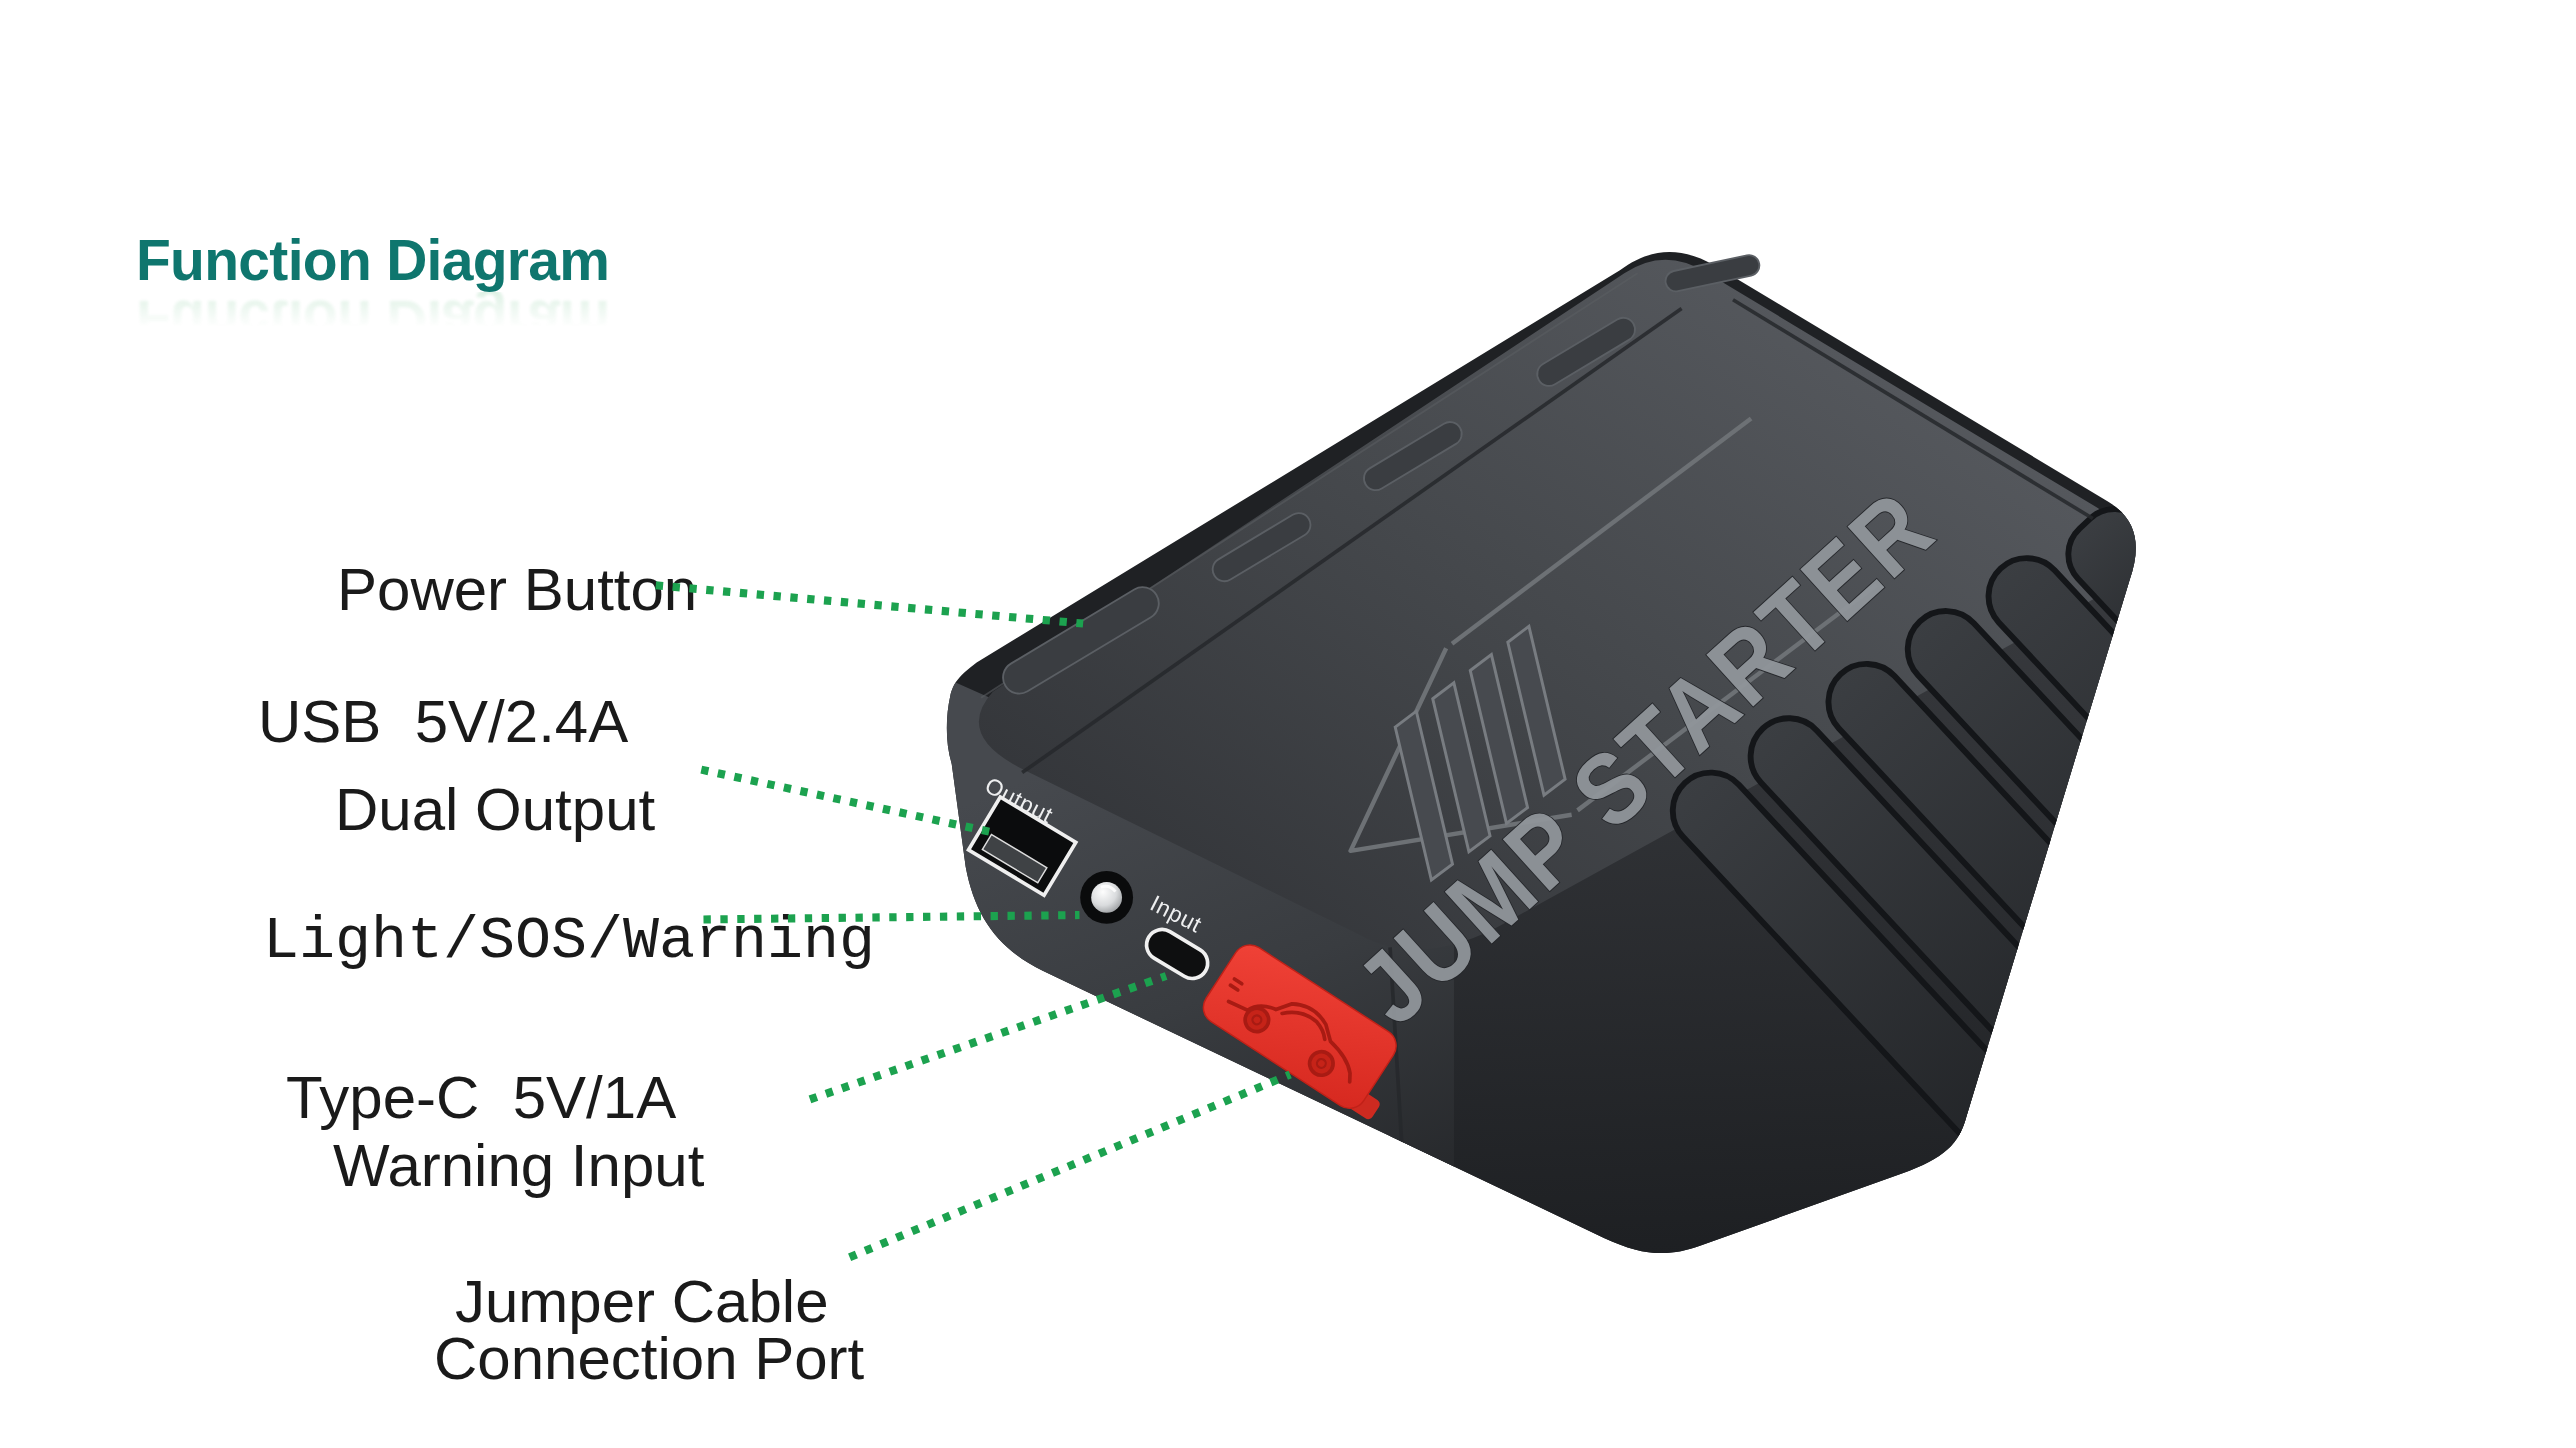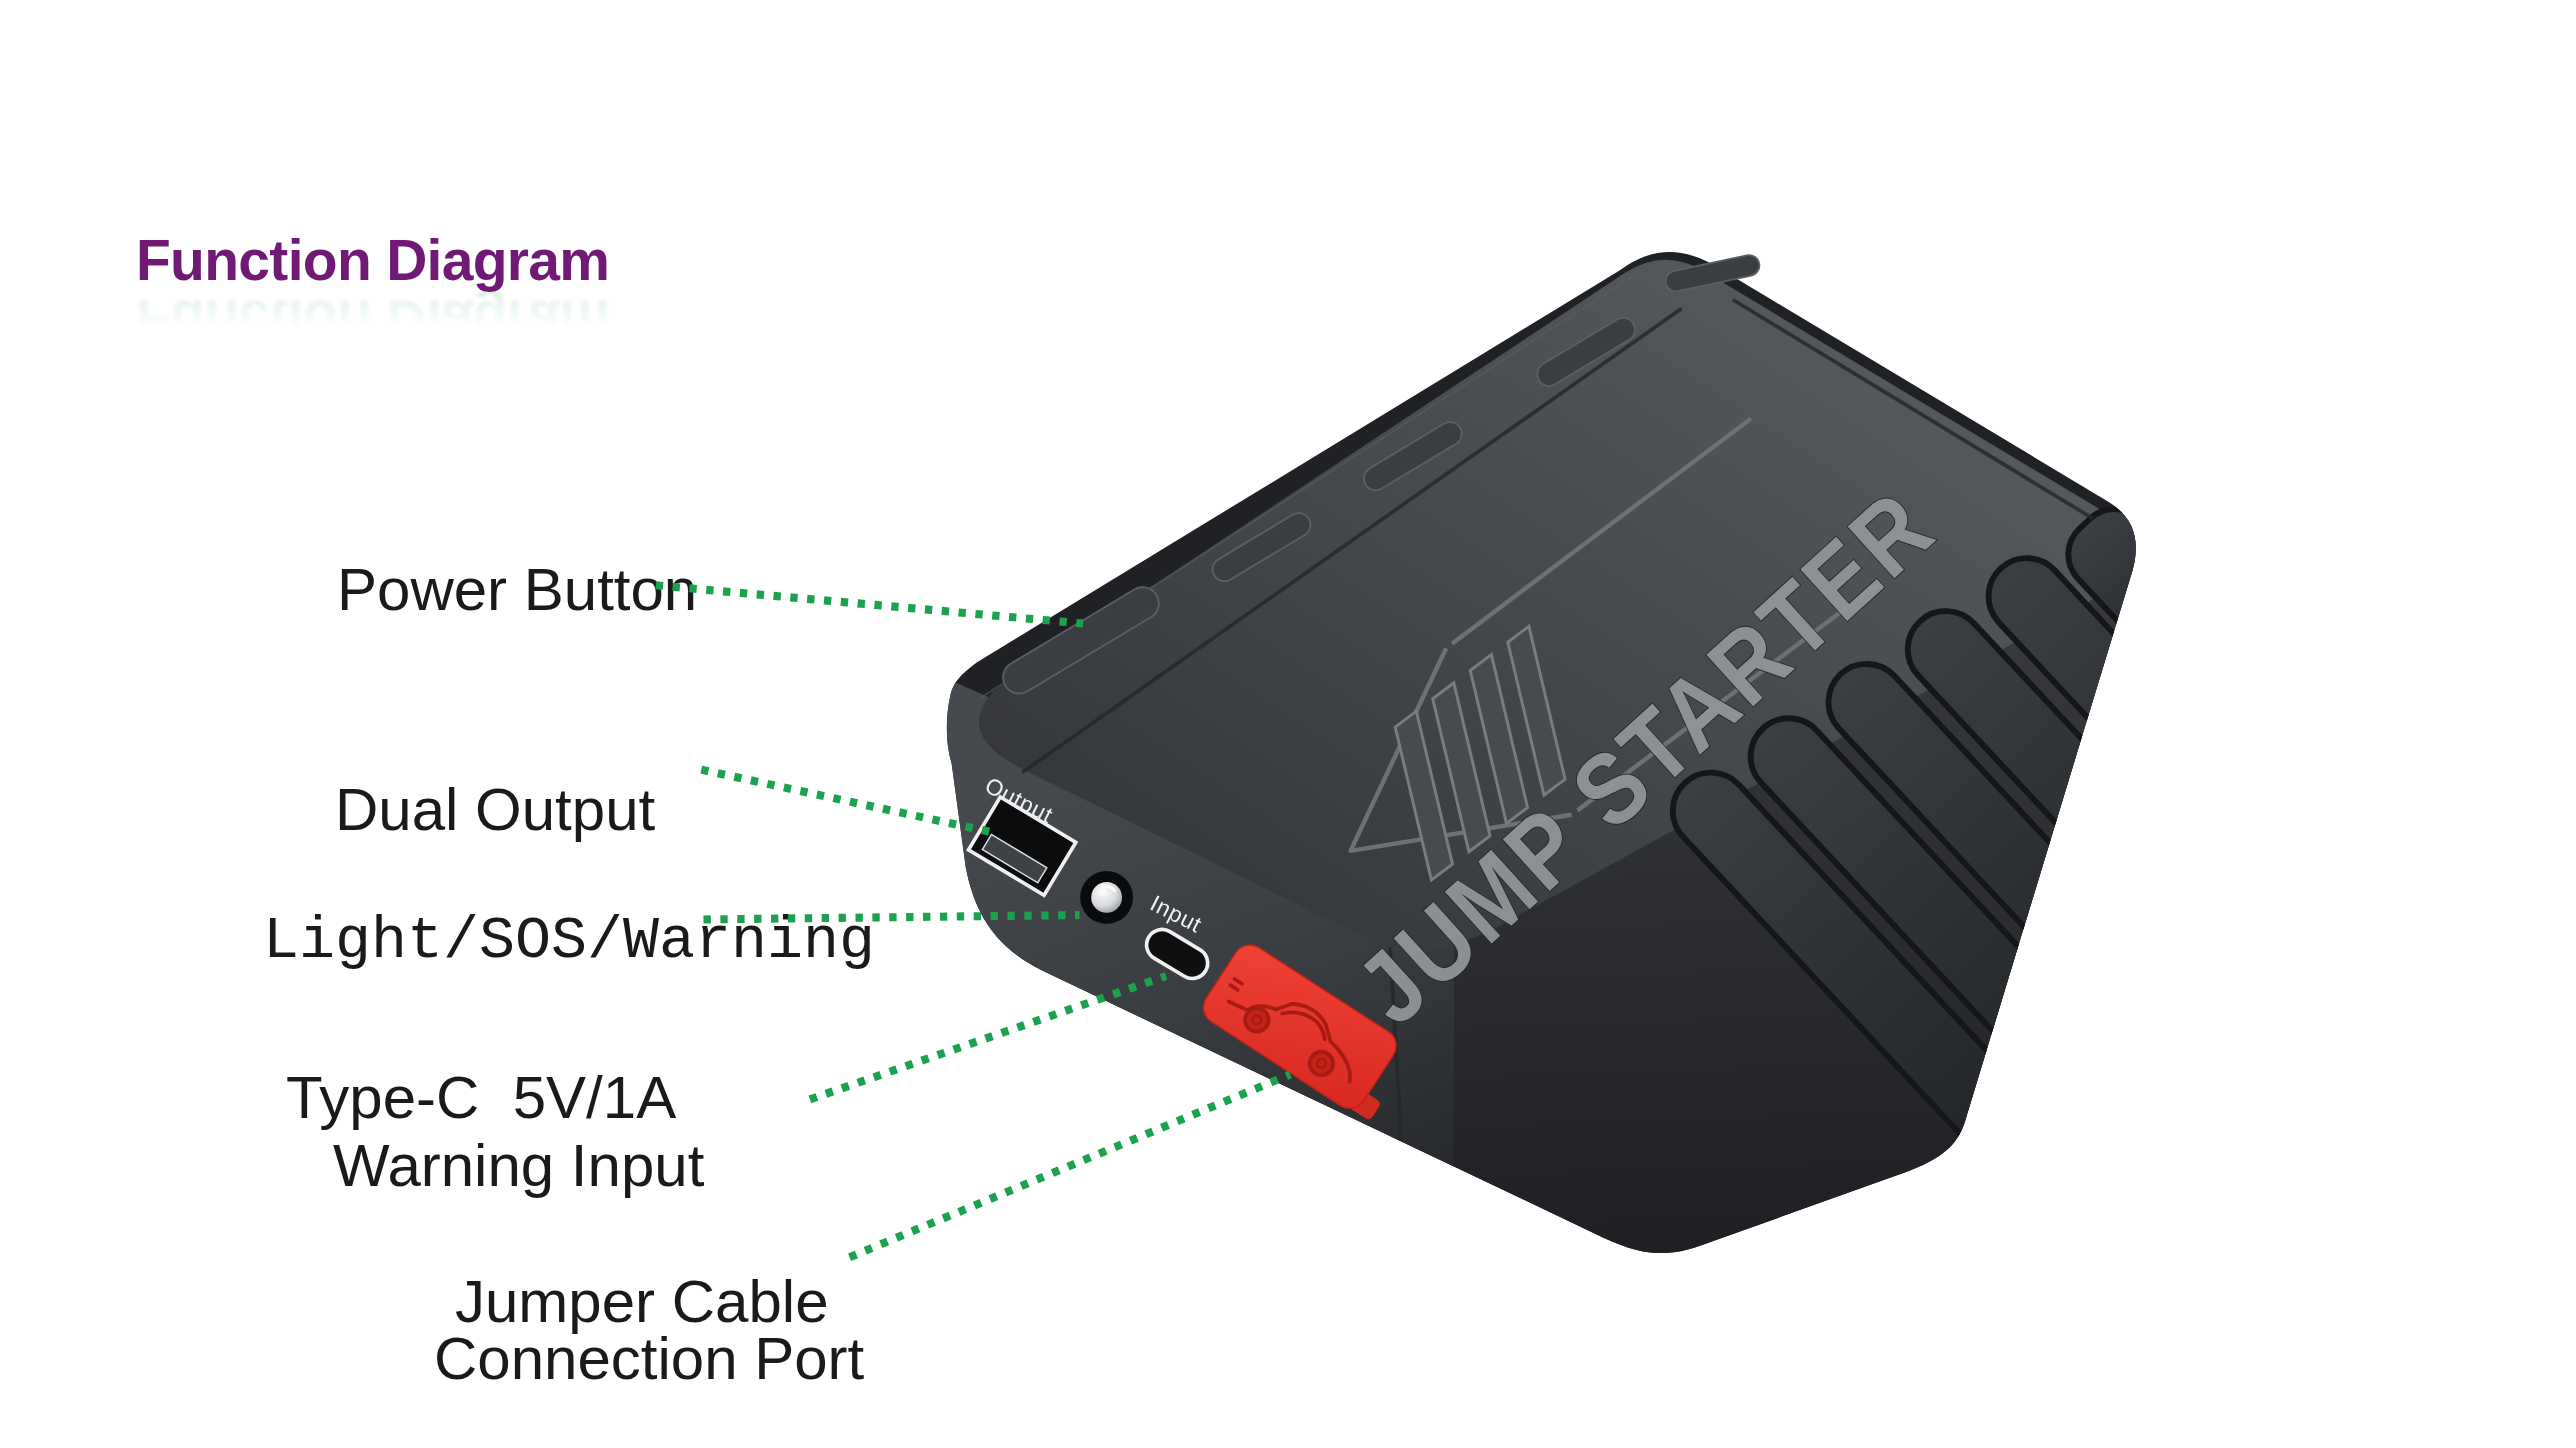--- a/index.html
+++ b/index.html
@@ -5,21 +5,21 @@
   html,body{margin:0;padding:0;}
   body{
     width:2576px;height:1449px;background:#ffffff;position:relative;overflow:hidden;
     font-family:"Liberation Sans", sans-serif;
   }
   .stage{position:absolute;inset:0;}
   
   .title{
     position:absolute;left:136px;top:232px;
     font-size:57px;font-weight:700;letter-spacing:-0.7px;
-    color:#701a75;white-space:pre;line-height:1;
+    color:#0f766e;white-space:pre;line-height:1;
   }
   .title-reflection{
     position:absolute;left:136px;top:292px;
     font-size:57px;font-weight:700;letter-spacing:-0.7px;
     color:#22A14D;white-space:pre;line-height:1;
     transform:scaleY(-1);opacity:0.17;filter:blur(1.5px);
     -webkit-mask-image:linear-gradient(to top, rgba(0,0,0,.85) 0%, rgba(0,0,0,0) 62%);
             mask-image:linear-gradient(to top, rgba(0,0,0,.85) 0%, rgba(0,0,0,0) 62%);
   }
   
@@ -47,20 +47,21 @@
 </style>
 </head>
 <body>
 
 <div class="stage">
 
   <div class="title">Function Diagram</div>
   <div class="title-reflection">Function Diagram</div>
 
   <div class="callout" id="lbl-power">Power Button</div>
+  <div class="callout" id="lbl-usb-1">USB  5V/2.4A</div>
   <div class="callout" id="lbl-usb-2">Dual Output</div>
   <div class="callout" id="lbl-light">Light/SOS/Warning</div>
   <div class="callout" id="lbl-typec-1">Type-C  5V/1A</div>
   <div class="callout" id="lbl-typec-2">Warning Input</div>
   <div class="callout" id="lbl-jump-1">Jumper Cable</div>
   <div class="callout" id="lbl-jump-2">Connection Port</div>
 
   <svg class="scene" viewBox="0 0 3508 1973">
     <defs>
       <linearGradient id="gTop" gradientUnits="userSpaceOnUse" x1="2500" y1="430" x2="1800" y2="1480">

